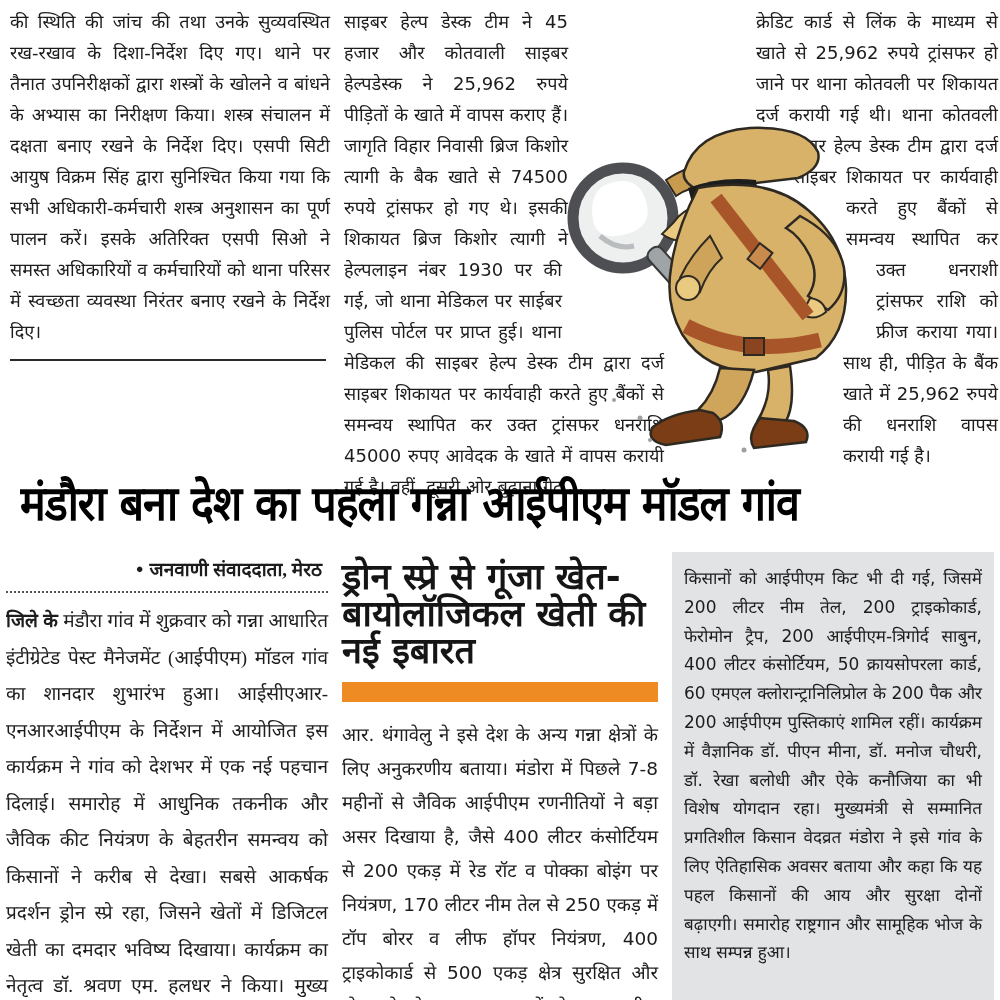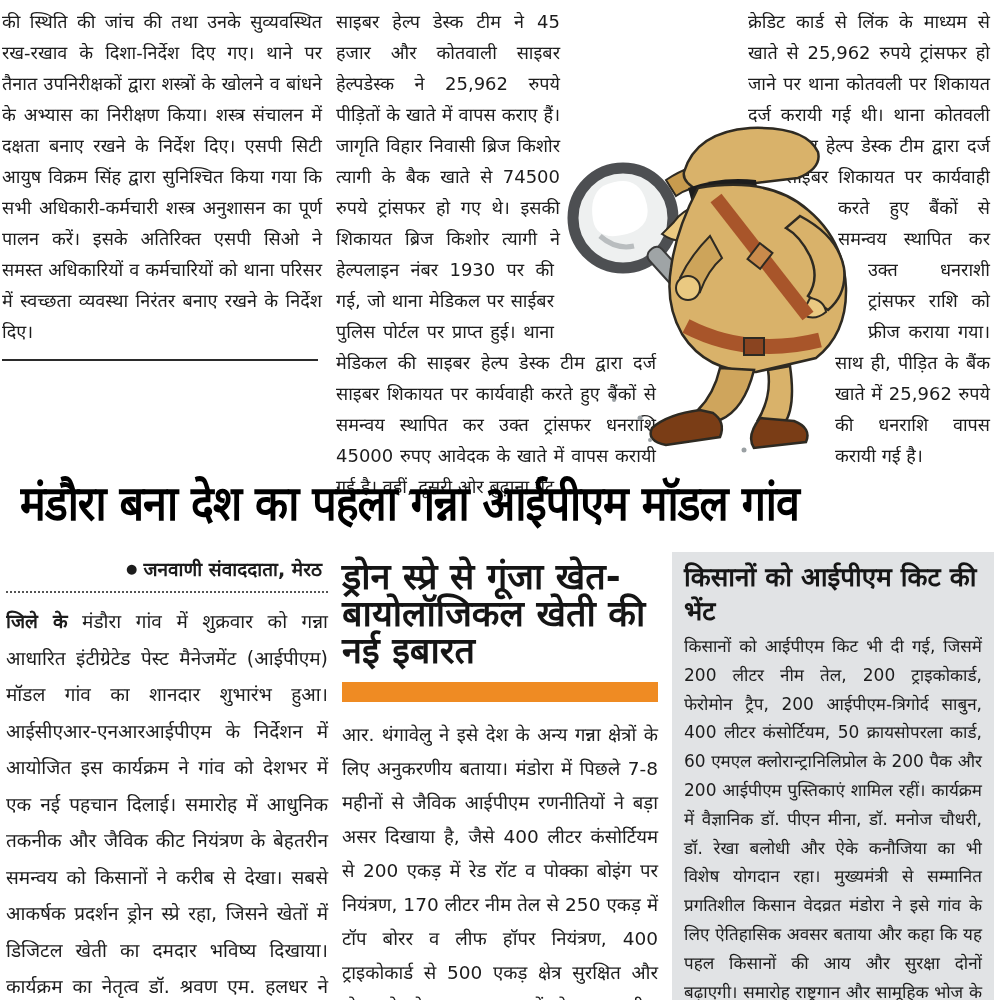--- a/index.html
+++ b/index.html
@@ -1,21 +1,21 @@
 <!DOCTYPE html>
 <html><head>
 <meta charset="utf-8">
 <style>
   * { margin:0; padding:0; box-sizing:border-box; }
   html,body { background:#ffffff; }
   body { font-family:"DejaVu Sans", sans-serif; color:#1c1c1c; }
   .page { position:relative; width:1000px; height:1000px; background:#fff; overflow:hidden; }
 
   
-  .top { position:absolute; top:6px; left:2px; width:988px; height:456px; display:flex; gap:14px; }
+  .top { position:absolute; top:6px; left:10px; width:988px; height:456px; display:flex; gap:14px; }
   .tcol { width:320px; font-size:18px; line-height:31px; text-align:justify; }
   .tcol p { text-align:justify; }
   .rule { border:none; border-top:2px solid #2b2b2b; margin:12px 4px 14px 0; }
 
   
   .sp-r1 { float:right; width:96px;  height:88px;  margin-top:160px; }
   .sp-r2 { float:right; clear:right; width:102px; height:84px; }
   .sp-l1 { float:left;  width:78px;  height:40px;  margin-top:124px; }
   .sp-l2 { float:left;  clear:left; width:115px; height:35px; }
   .sp-l3 { float:left;  clear:left; width:168px; height:66px; }
@@ -24,21 +24,21 @@
 
   .cartoon { position:absolute; left:548px; top:118px; width:305px; height:337px; z-index:3; pointer-events:none; }
 
   
   .headline-wrap { position:absolute; top:468px; left:20px; width:994px; height:82px; overflow:hidden; }
   .headline { font-size:43px; font-weight:bold; color:#000; letter-spacing:-1px; white-space:nowrap;
               transform:scaleY(1.12); transform-origin:top left; }
 
   
   .bottom { position:absolute; top:552px; left:6px; width:988px; height:448px; display:flex; gap:14px; overflow:hidden; }
-  .bcol1 { width:322px; }
+  .bcol1 { width:322px;font-family:Liberation Serif, serif; }
   .byline { text-align:right; font-weight:bold; font-size:19px; padding:4px 6px 0 0; }
   .byline .dot { font-size:13px; vertical-align:3px; padding-right:6px; }
   .dotted { border:none; border-top:2px dotted #555; margin:9px 0 10px 0; }
   .bcol1 .body { font-size:19px; line-height:36.5px; text-align:justify; }
   .bcol1 .lead { font-weight:bold; }
 
   .bcol2 { width:316px; }
   .subhead { font-size:36px; line-height:37px; font-weight:bold; color:#151515; padding-top:6px; }
   .accent-bar { width:100%; height:20px; background:#ef8b23; margin:13px 0 16px 0; }
   .bcol2 .body { font-size:18.5px; line-height:34px; text-align:justify; }
@@ -127,18 +127,17 @@
       <p class="body"><span class="lead">जिले के</span><span> मंडौरा गांव में शुक्रवार को गन्ना आधारित इंटीग्रेटेड पेस्ट मैनेजमेंट (आईपीएम) मॉडल गांव का शानदार शुभारंभ हुआ। आईसीएआर-एनआरआईपीएम के निर्देशन में आयोजित इस कार्यक्रम ने गांव को देशभर में एक नई पहचान दिलाई। समारोह में आधुनिक तकनीक और जैविक कीट नियंत्रण के बेहतरीन समन्वय को किसानों ने करीब से देखा। सबसे आकर्षक प्रदर्शन ड्रोन स्प्रे रहा, जिसने खेतों में डिजिटल खेती का दमदार भविष्य दिखाया। कार्यक्रम का नेतृत्व डॉ. श्रवण एम. हलधर ने किया। मुख्य अतिथि आईसीएआर एडीजी डॉ. पूनम जसरोटिया और एनआरआईपीएम के निदेशक डॉ.</span></p>
     </div>
 
     <div class="bcol2">
       <div class="subhead">ड्रोन स्प्रे से गूंजा खेत- बायोलॉजिकल खेती की नई इबारत</div>
       <div class="accent-bar"></div>
       <p class="body">आर. थंगावेलु ने इसे देश के अन्य गन्ना क्षेत्रों के लिए अनुकरणीय बताया। मंडोरा में पिछले 7-8 महीनों से जैविक आईपीएम रणनीतियों ने बड़ा असर दिखाया है, जैसे 400 लीटर कंसोर्टियम से 200 एकड़ में रेड रॉट व पोक्का बोइंग पर नियंत्रण, 170 लीटर नीम तेल से 250 एकड़ में टॉप बोरर व लीफ हॉपर नियंत्रण, 400 ट्राइकोकार्ड से 500 एकड़ क्षेत्र सुरक्षित और ड्रोन स्प्रे से 200 एकड़ में तेज व सटीक छिड़काव शामिल है।</p>
     </div>
 
     <div class="bcol3">
-      <div class="box-head">किसानों को आईपीएम किट की भेंट</div>
       <p class="body">किसानों को आईपीएम किट भी दी गई, जिसमें 200 लीटर नीम तेल, 200 ट्राइकोकार्ड, फेरोमोन ट्रैप, 200 आईपीएम-त्रिगोर्द साबुन, 400 लीटर कंसोर्टियम, 50 क्रायसोपरला कार्ड, 60 एमएल क्लोरान्ट्रानिलिप्रोल के 200 पैक और 200 आईपीएम पुस्तिकाएं शामिल रहीं। कार्यक्रम में वैज्ञानिक डॉ. पीएन मीना, डॉ. मनोज चौधरी, डॉ. रेखा बलोधी और ऐके कनौजिया का भी विशेष योगदान रहा। मुख्यमंत्री से सम्मानित प्रगतिशील किसान वेदव्रत मंडोरा ने इसे गांव के लिए ऐतिहासिक अवसर बताया और कहा कि यह पहल किसानों की आय और सुरक्षा दोनों बढ़ाएगी। समारोह राष्ट्रगान और सामूहिक भोज के साथ सम्पन्न हुआ।</p>
     </div>
 
   </div>
 </div>
 
 </body></html>

